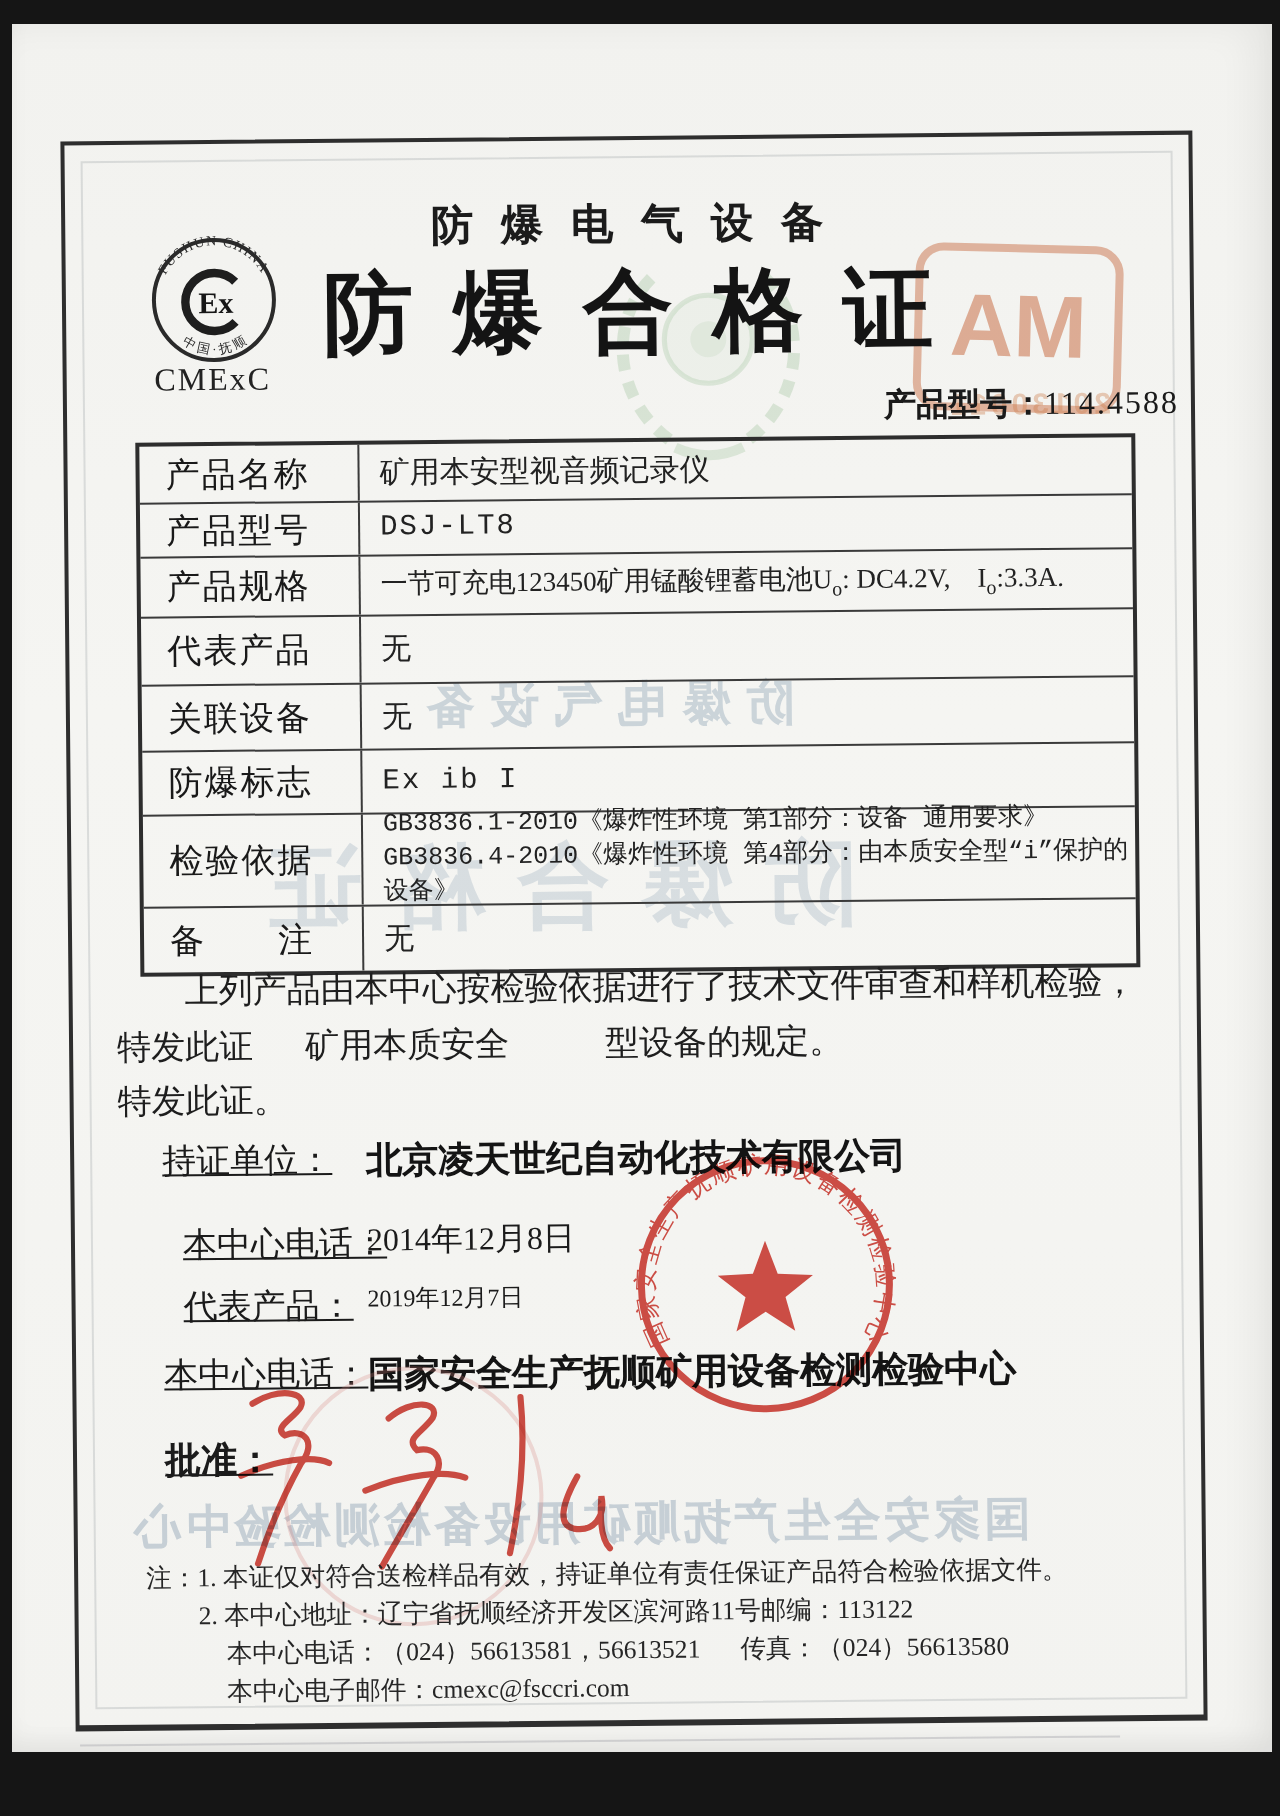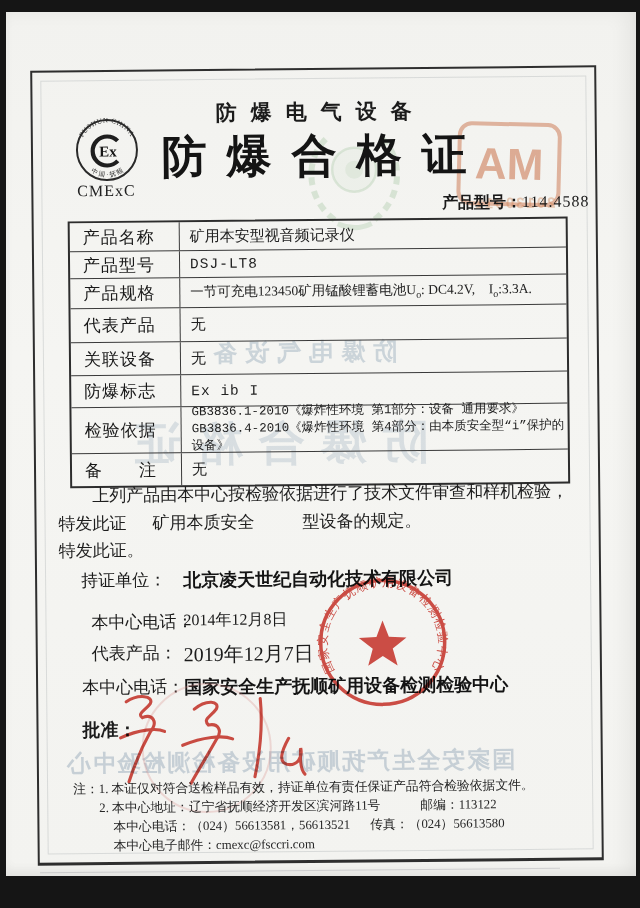--- a/index.html
+++ b/index.html
@@ -53,21 +53,21 @@
   .spec{font-size:13.5px;}
 
   
   .statement{position:absolute;left:22px;top:410px;width:522px;font-size:17px;line-height:27.5px;color:#1e1e1e;}
   .statement .indent{text-indent:34px;}
   .fill-gap1{margin-left:26px;text-align:center;}
   .fill-gap2{margin-left:48px;}
 
   
   .field{position:absolute;font-size:17px;color:#1b1b1b;white-space:nowrap;}
-  .f-label{position:absolute;}
+  .f-label{position:absolute;text-decoration:underline;}
   .f-value{position:absolute;left:146px;top:0;}
   .bold{font-weight:700;font-size:18px;color:#141414;}
   .f-holder{top:497px;left:0;width:100%;height:24px;}
   .f-issue{top:539px;left:0;width:100%;height:22px;}
   .f-valid{top:570px;left:0;width:100%;height:22px;}
   .f-issuer{top:604px;left:0;width:100%;height:24px;}
   .f-approve{top:646px;left:0;width:100%;height:24px;}
   .lab1{left:44px;} .lab2{left:54px;}
   .approve-label{left:44px;font-size:18px;font-weight:600;}
 
@@ -76,21 +76,21 @@
   .faint-circle{position:absolute;left:103px;top:612px;width:126px;height:126px;border-radius:50%;
         border:2px solid rgba(212,128,122,.26);}
   .sig-svg{position:absolute;left:60px;top:616px;mix-blend-mode:multiply;}
 
   
   .notes{position:absolute;left:34px;top:708px;width:512px;font-size:12.8px;line-height:19px;color:#262626;}
   .nrow{display:flex;white-space:nowrap;}
   .n-indent1{margin-left:26px;}
   .n-indent2{margin-left:40px;}
   .n-right{margin-left:20px;}
-  .n-right2{margin-left:40px;}
+  .n-right2{}
 </style>
 </head>
 <body>
 
 <div class="scan">
   <div class="sheet">
     <div class="under-line"></div>
 
     <div class="doc">
       <div class="frame-inner"></div>
@@ -180,21 +180,21 @@
       <div class="field f-holder">
         <span class="f-label lab1">持证单位：</span>
         <span class="f-value bold">北京凌天世纪自动化技术有限公司</span>
       </div>
       <div class="field f-issue">
         <span class="f-label lab2">本中心电话：</span>
         <span class="f-value" style="font-size:16px">2014年12月8日</span>
       </div>
       <div class="field f-valid">
         <span class="f-label lab2">代表产品：</span>
-        <span class="f-value" style="font-size:20px">2019年12月7日</span>
+        <span class="f-value" style="font-size:12px">2019年12月7日</span>
       </div>
       <div class="field f-issuer">
         <span class="f-label lab1">本中心电话：</span>
         <span class="f-value bold">国家安全生产抚顺矿用设备检测检验中心</span>
       </div>
       <div class="field f-approve">
         <span class="f-label approve-label">批准：</span>
       </div>
 
       <div class="faint-circle"></div>

